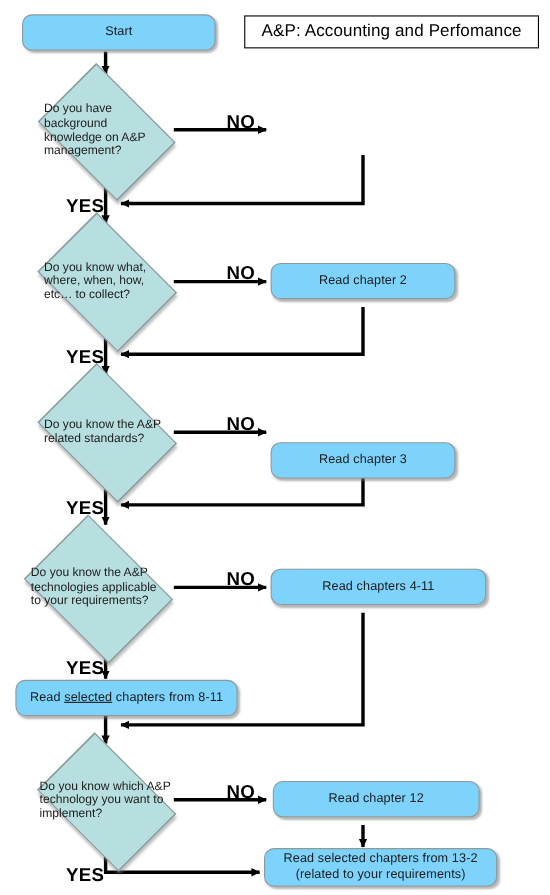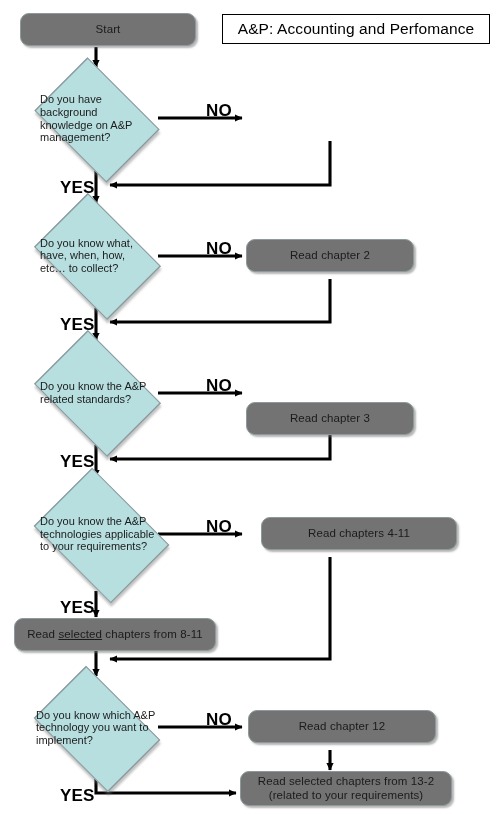--- a/index.html
+++ b/index.html
@@ -27,21 +27,21 @@
   }
 
   
   .node {
     position: absolute;
     box-sizing: border-box;
   }
 
   
   .pbox {
-    background: #737373;
+    background: #7dd3fc;
     border: 1px solid #8c9a9c;
     border-radius: 9px;
     box-shadow: 2px 2px 2px rgba(120,120,120,0.55);
     display: flex;
     align-items: center;
     justify-content: center;
     text-align: center;
     color: #1b1b1b;
     font-size: 11.5px;
     line-height: 13px;
@@ -158,50 +158,50 @@
          transform: rotate(45deg) scale(1.38, 1.015); transform-origin: center;"></div>
     <div class="dlabel">Do you have background knowledge on A&amp;P management?</div>
   </div>
   <div class="elabel" style="left:206px; top:101px;">NO</div>
   <div class="elabel" style="left:60px; top:178px;">YES</div>
 
 
   <div class="diamond" style="left:26px; top:203px; width:140px; height:105px;">
     <div class="facet" style="width:73px; height:73px; margin-left:-36.5px; margin-top:-36.5px;
          transform: rotate(45deg) scale(1.38, 1.015); transform-origin: center;"></div>
-    <div class="dlabel">Do you know what, have, when, how, etc… to collect?</div>
+    <div class="dlabel">Do you know what, where, when, how, etc… to collect?</div>
   </div>
   <div class="elabel" style="left:206px; top:239px;">NO</div>
   <div class="elabel" style="left:60px; top:315px;">YES</div>
 
   <div class="node pbox" style="left:246px; top:239px; width:168px; height:33px;">
     <span>Read chapter 2</span>
   </div>
 
   <div class="diamond" style="left:26px; top:340px; width:140px; height:105px;">
     <div class="facet" style="width:73px; height:73px; margin-left:-36.5px; margin-top:-36.5px;
          transform: rotate(45deg) scale(1.38, 1.015); transform-origin: center;"></div>
     <div class="dlabel">Do you know the A&amp;P related standards?</div>
   </div>
   <div class="elabel" style="left:206px; top:376px;">NO</div>
   <div class="elabel" style="left:60px; top:452px;">YES</div>
 
   <div class="node pbox" style="left:246px; top:376px; width:168px; height:33px;margin-top:26px;">
     <span>Read chapter 3</span>
   </div>
 
-  <div class="diamond" style="left:26px; top:477px; width:148px; height:114px;">
+  <div class="diamond" style="left:14px; top:477px; width:148px; height:114px;">
     <div class="facet" style="width:79px; height:79px; margin-left:-39.5px; margin-top:-39.5px;
          transform: rotate(45deg) scale(1.35, 1.02); transform-origin: center;"></div>
     <div class="dlabel">Do you know the A&amp;P technologies applicable to your requirements?</div>
   </div>
   <div class="elabel" style="left:206px; top:517px;">NO</div>
   <div class="elabel" style="left:60px; top:598px;">YES</div>
 
-  <div class="node pbox" style="left:246px; top:517px; width:196px; height:33px;margin-left:15px;">
+  <div class="node pbox" style="left:246px; top:517px; width:196px; height:33px;">
     <span>Read chapters 4-11</span>
   </div>
 
   <div class="node pbox" style="left:14px; top:618px; width:202px; height:33px;">
     <span>
       <span>Read </span><span class="u">selected</span><span> chapters from 8-11</span>
     </span>
   </div>
 
   <div class="diamond" style="left:22px; top:676px; width:148px; height:103px;">

